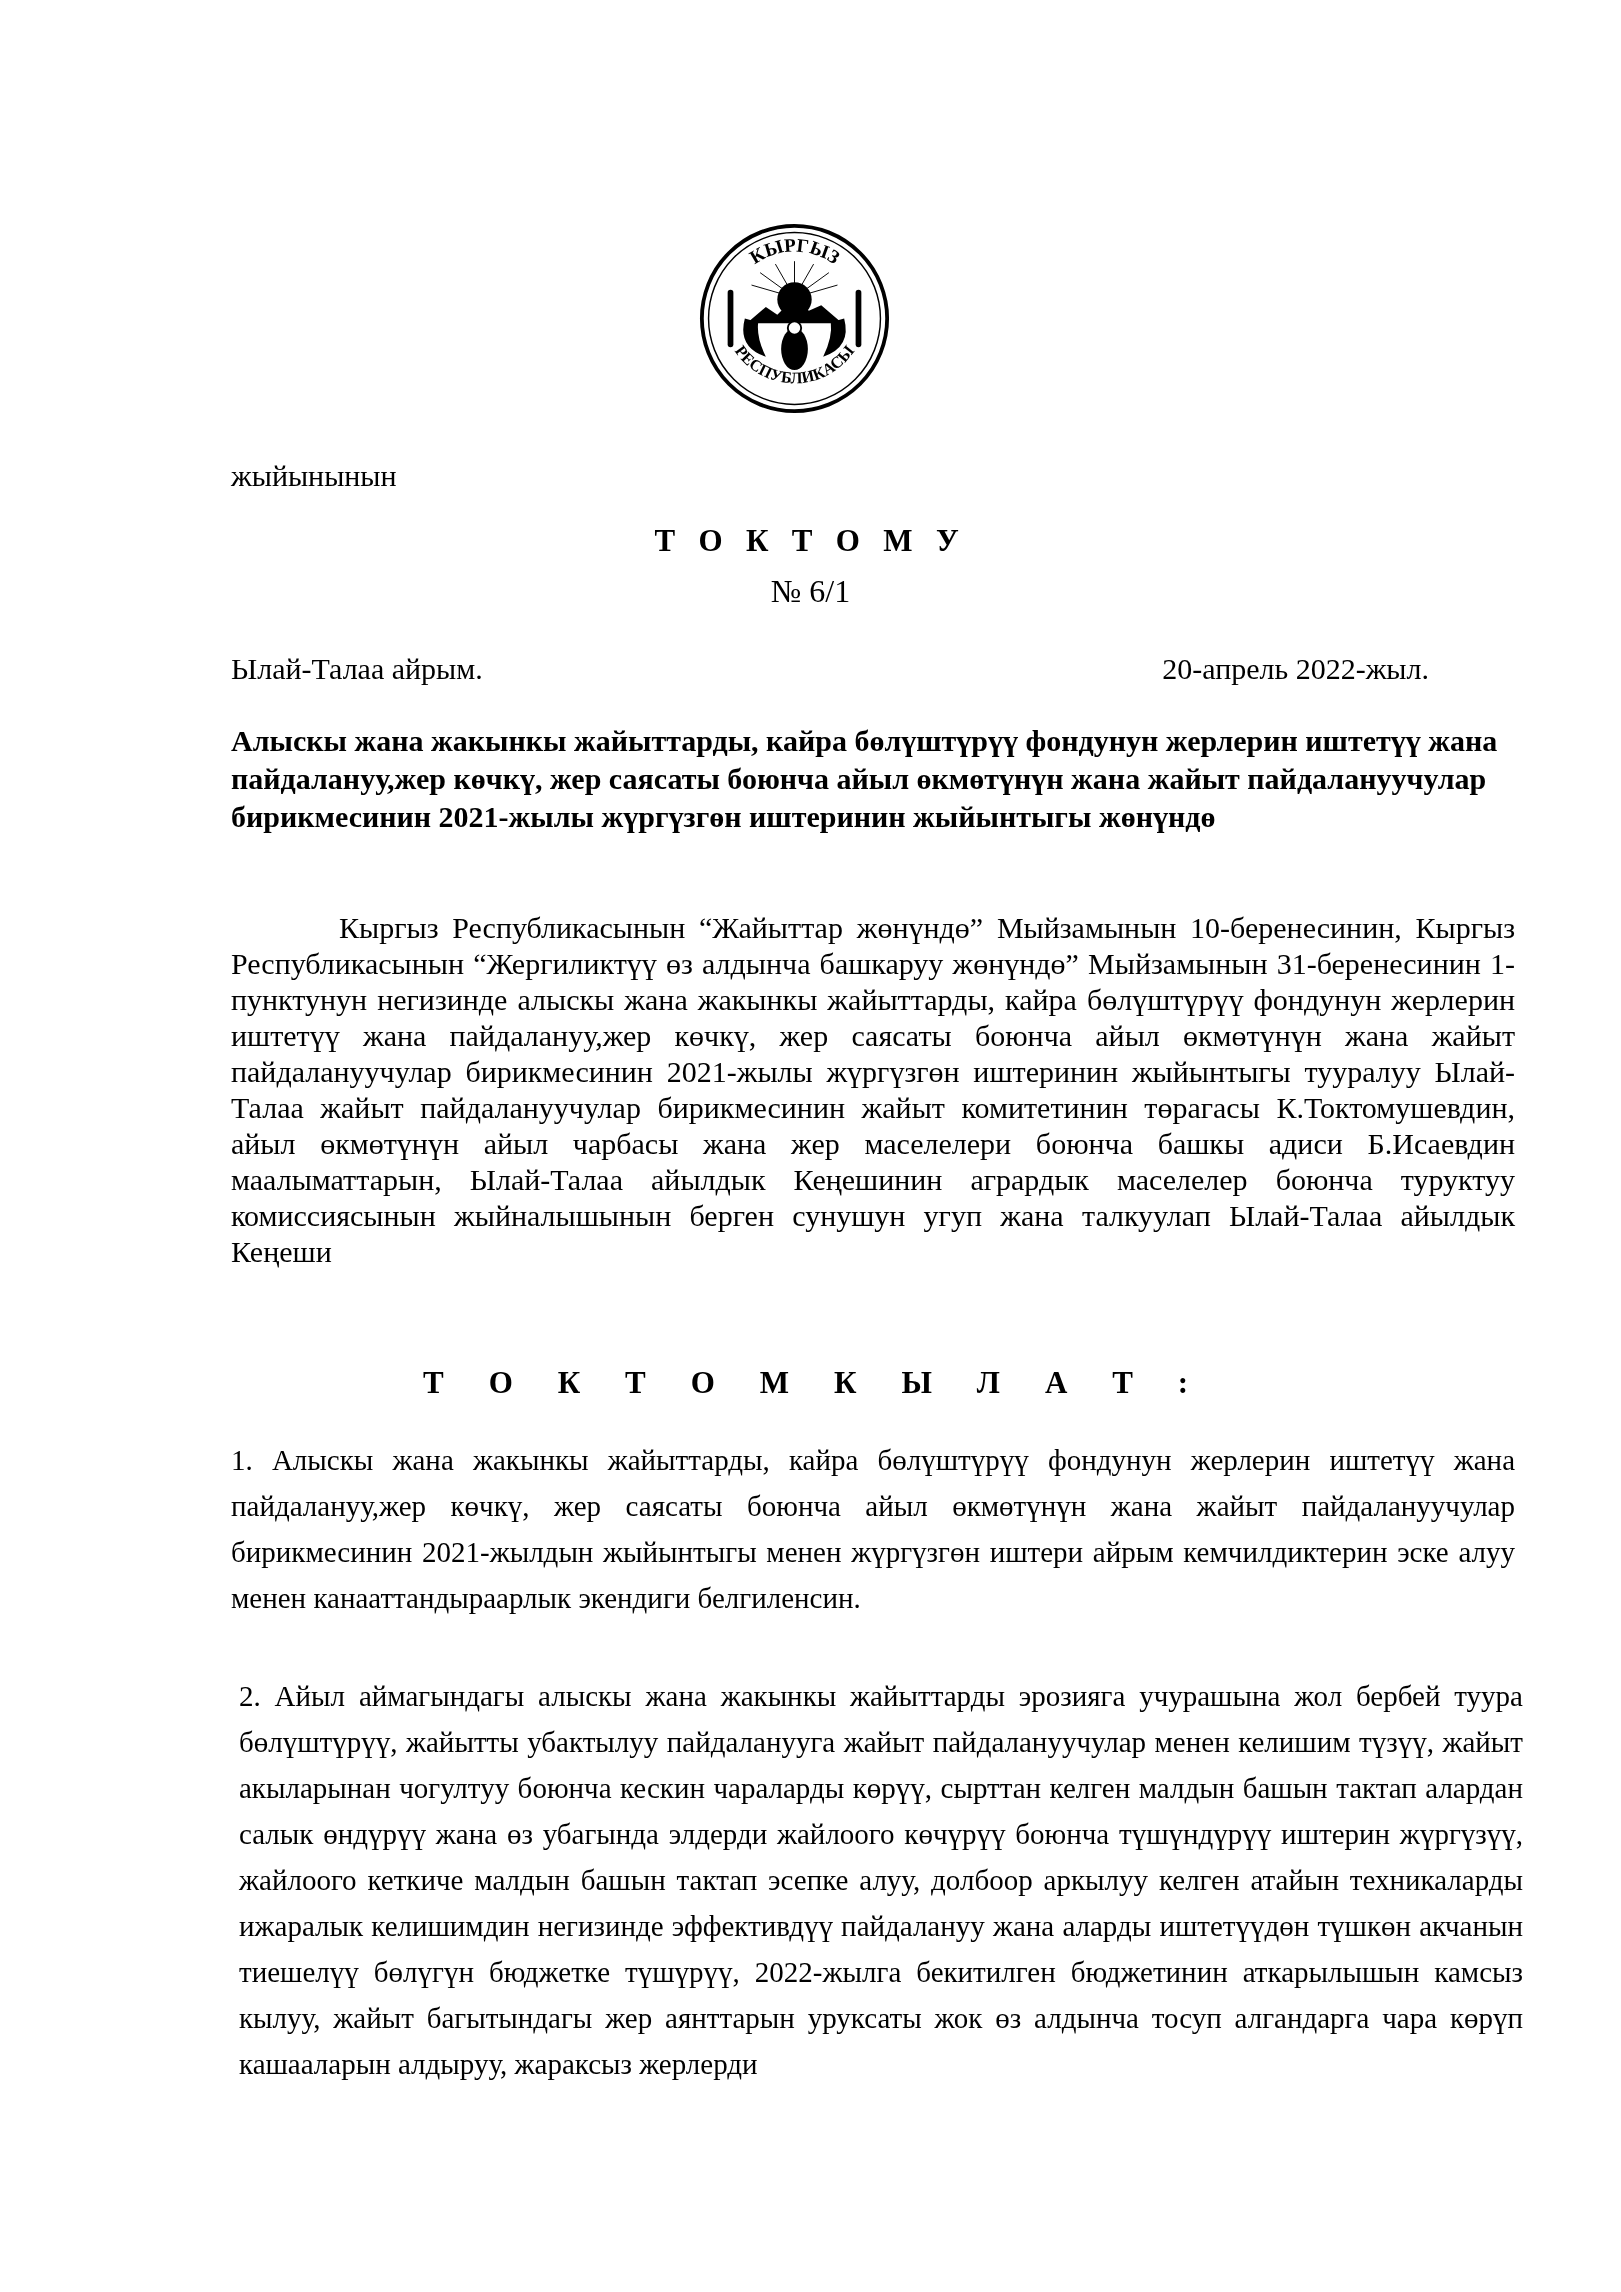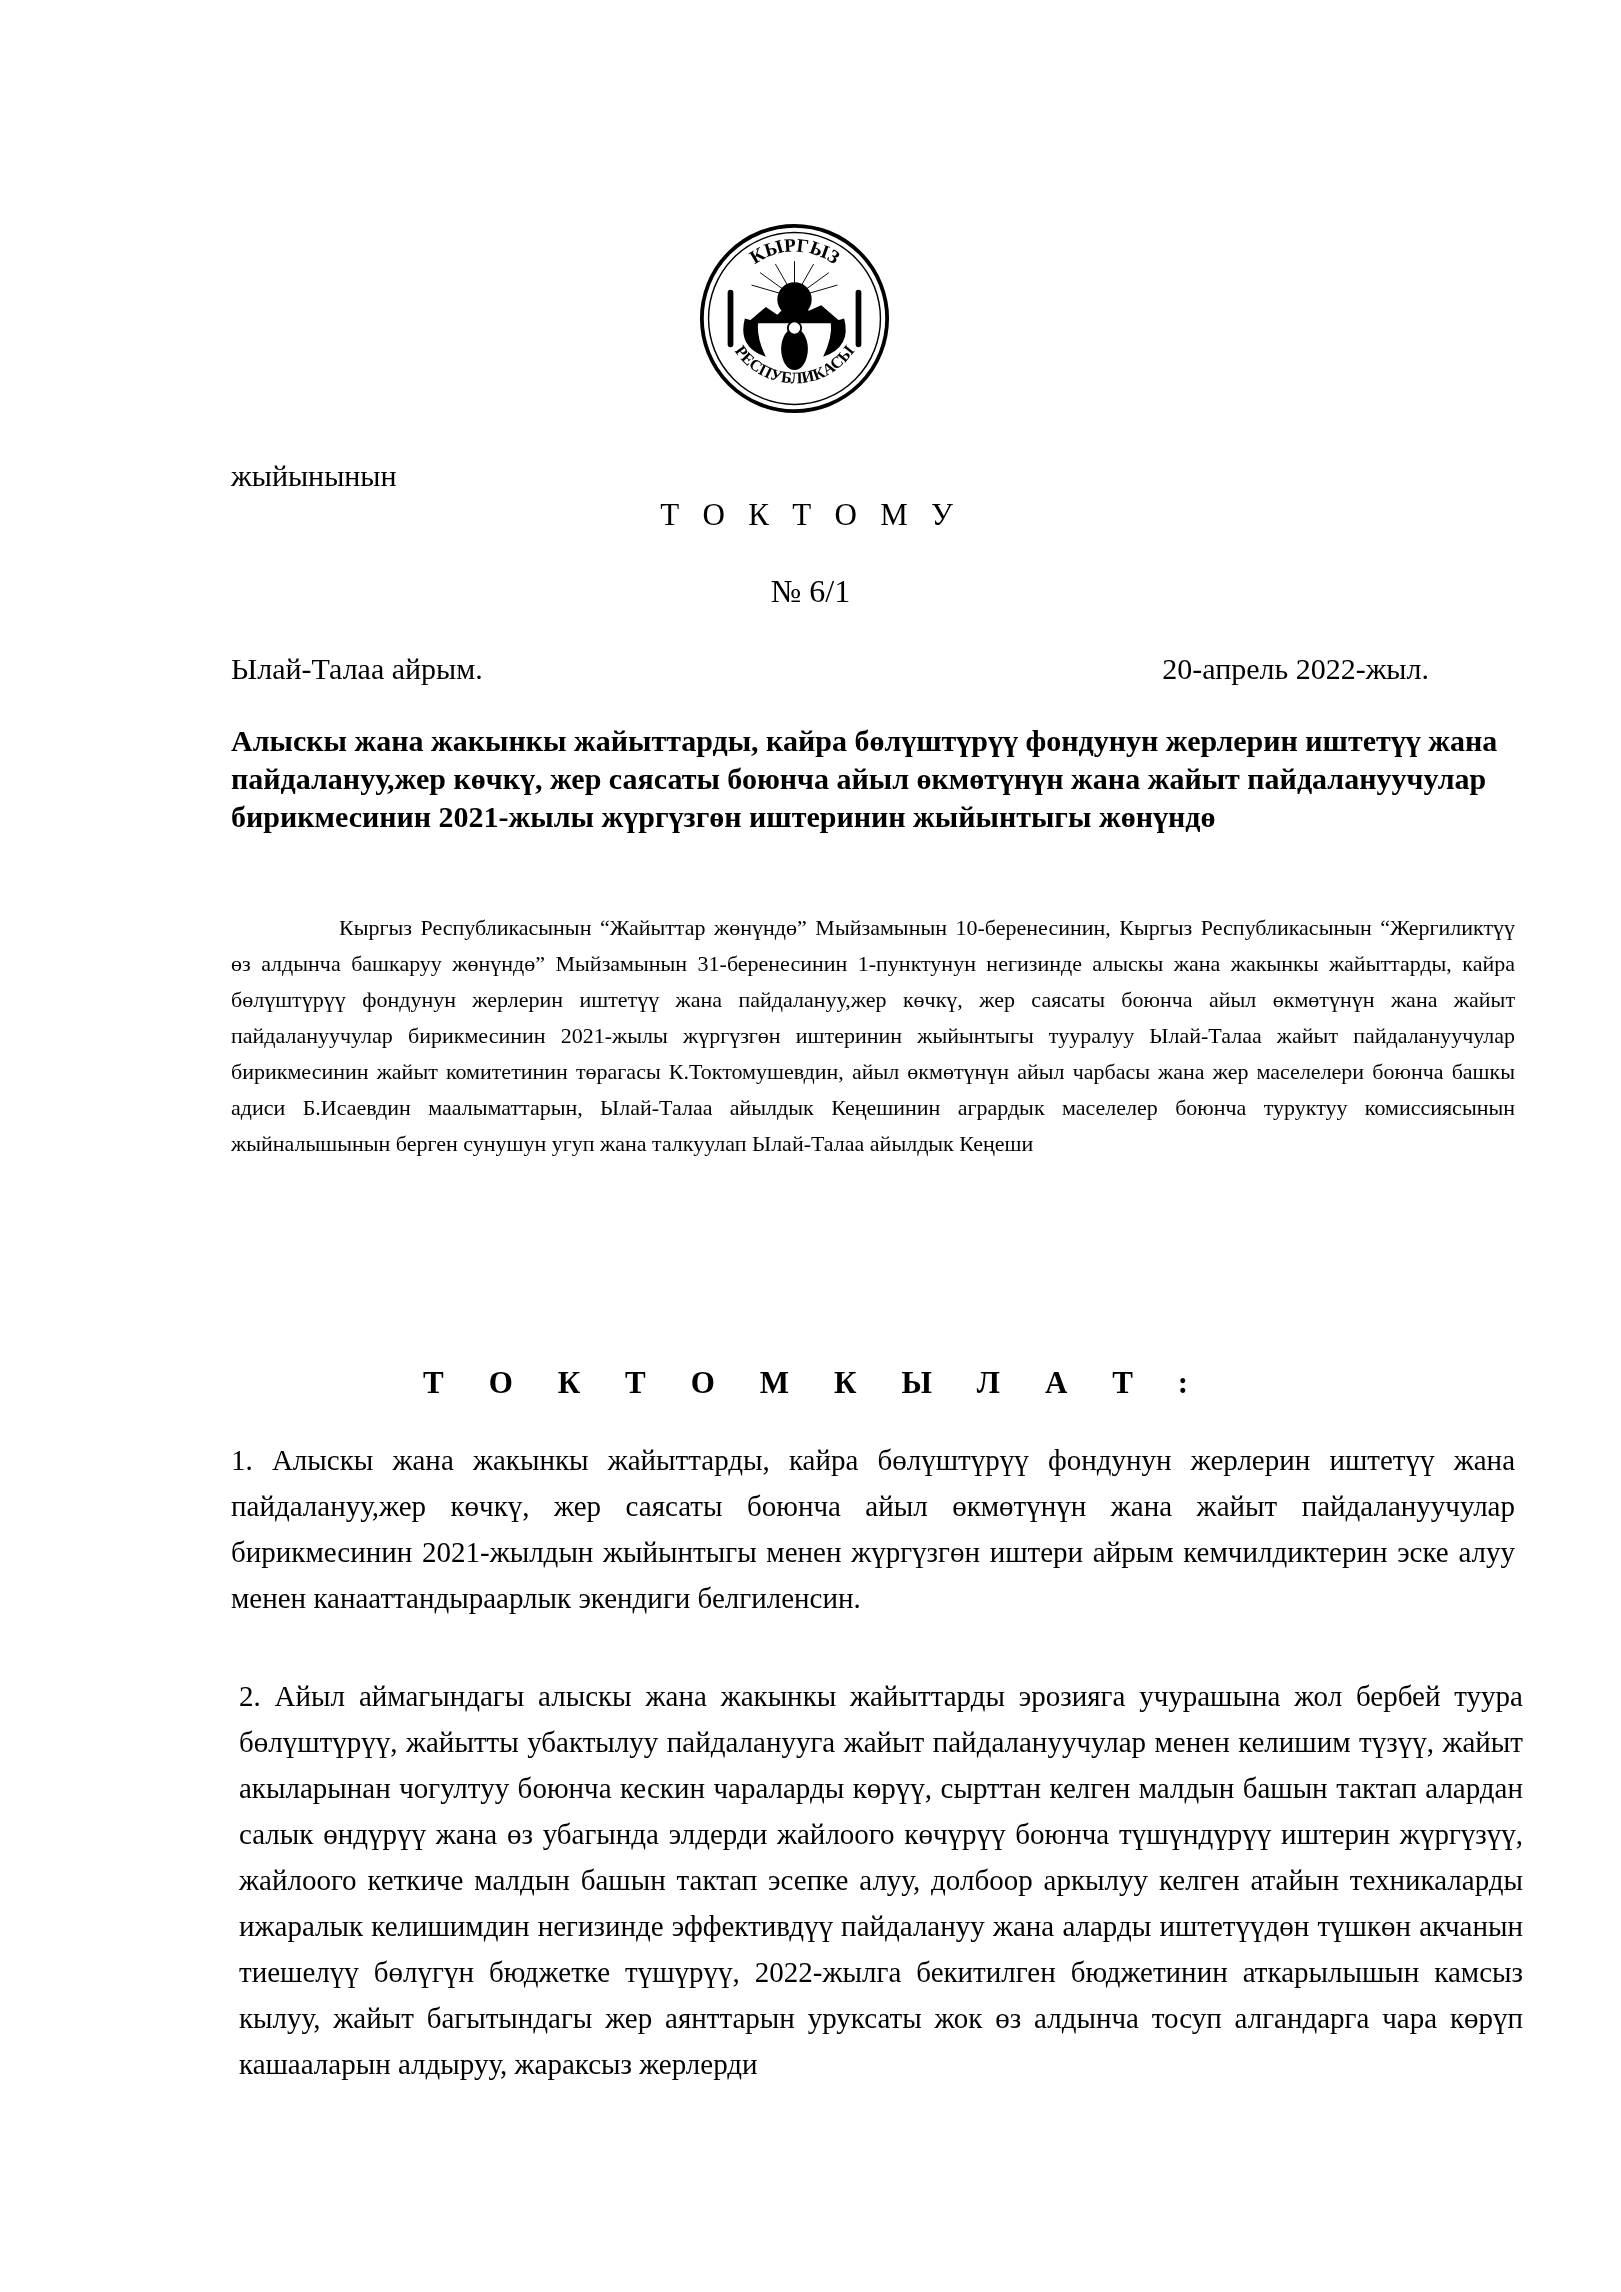--- a/index.html
+++ b/index.html
@@ -5,32 +5,32 @@
   html, body { margin: 0; padding: 0; background: #ffffff; }
   body { width: 1621px; height: 2293px; position: relative; overflow: hidden;
          font-family: "Liberation Serif", serif; color: #000; }
   .page { position: absolute; left: 0; top: 0; width: 1621px; height: 2293px; background: #fff; }
 
   .emblem { position: absolute; left: 699px; top: 223px; width: 191px; height: 191px; }
 
   .line { position: absolute; font-size: 30px; line-height: 37px; white-space: nowrap;
           transform-origin: left top; }
   .header-line { left: 231px; }
-  .title-toktomu { position: absolute; left: 0; width: 1621px; top: 497px; text-align: center;
-          font-size: 31px; font-weight: normal; letter-spacing: 7.8px; }
+  .title-toktomu { position: absolute; left: 0; width: 1621px; top: 523px; text-align: center;
+          font-size: 31px; font-weight: bold; letter-spacing: 7.8px; }
   .doc-number { position: absolute; left: 0; width: 1621px; top: 573px; text-align: center;
           font-size: 32px; }
   .place { position: absolute; left: 231px; top: 652px; font-size: 30px; }
   .date { position: absolute; right: 192px; top: 652px; font-size: 30px; }
 
   .subject { position: absolute; left: 231px; width: 1276px; top: 722px; text-align: left;
           font-size: 30px; font-weight: bold; line-height: 38px; }
 
   .preamble { position: absolute; left: 231px; width: 1284px; top: 910px;
-          font-size: 22px; line-height: 36px; text-align: justify; text-indent: 108px; }
+          font-size: 30px; line-height: 36px; text-align: justify; text-indent: 108px; }
 
   .decree-heading { position: absolute; left: 0; width: 1621px; top: 1365px; text-align: center;
           font-size: 31px; font-weight: bold; letter-spacing: 9.8px; word-spacing: 17.6px; }
 
   .item { position: absolute; left: 231px; width: 1284px; font-size: 29px; line-height: 46px;
           text-align: justify; }
   .item-1 { top: 1437px; }
   .item-2 { top: 1673px; margin-left: 8px; }
 </style>
 </head>

